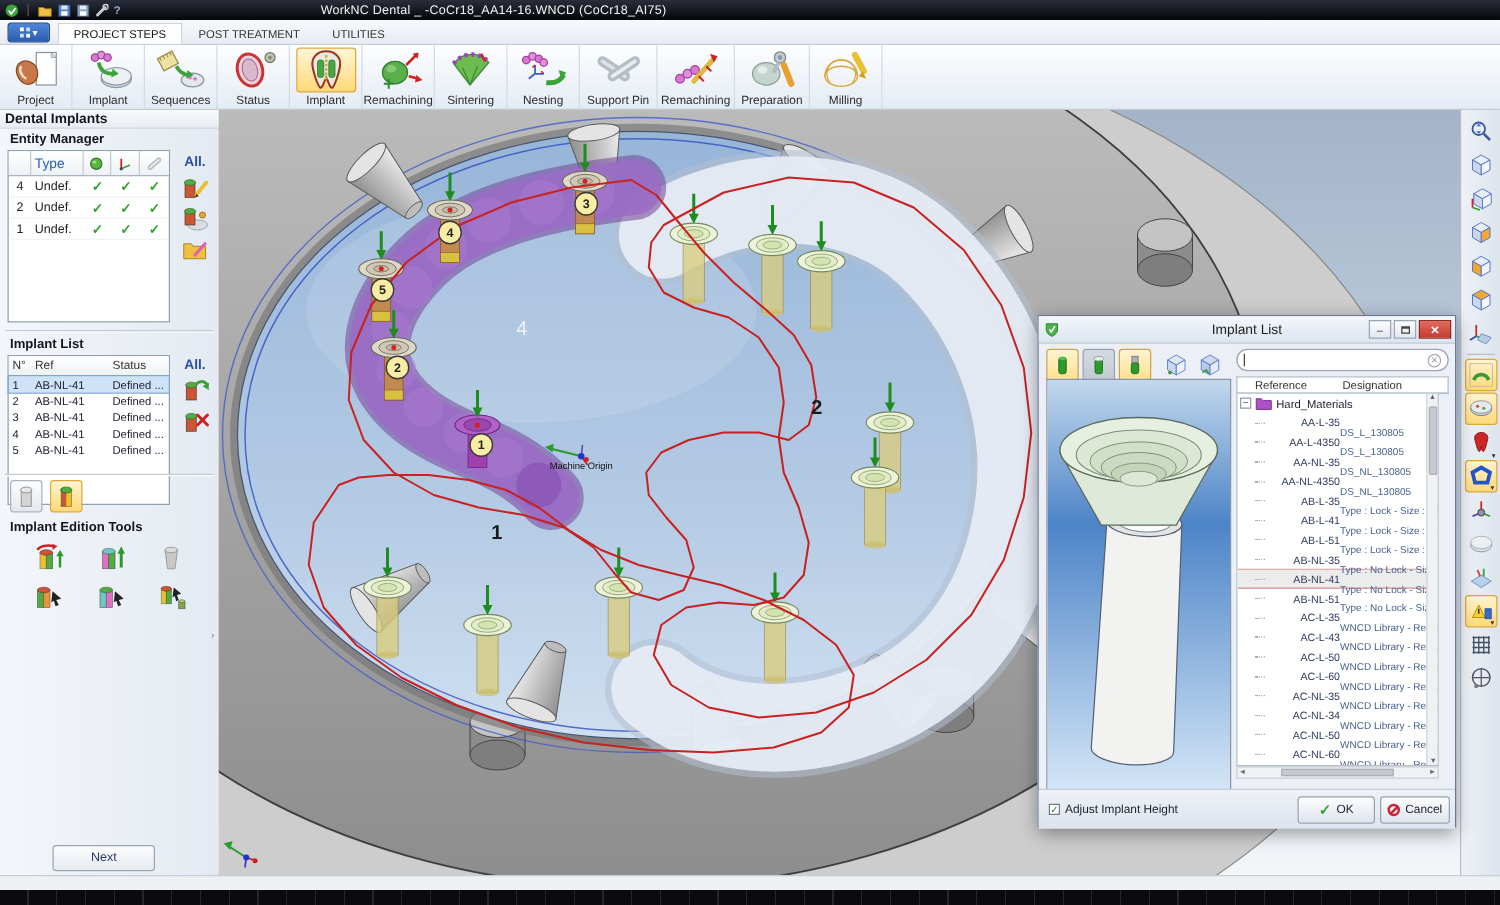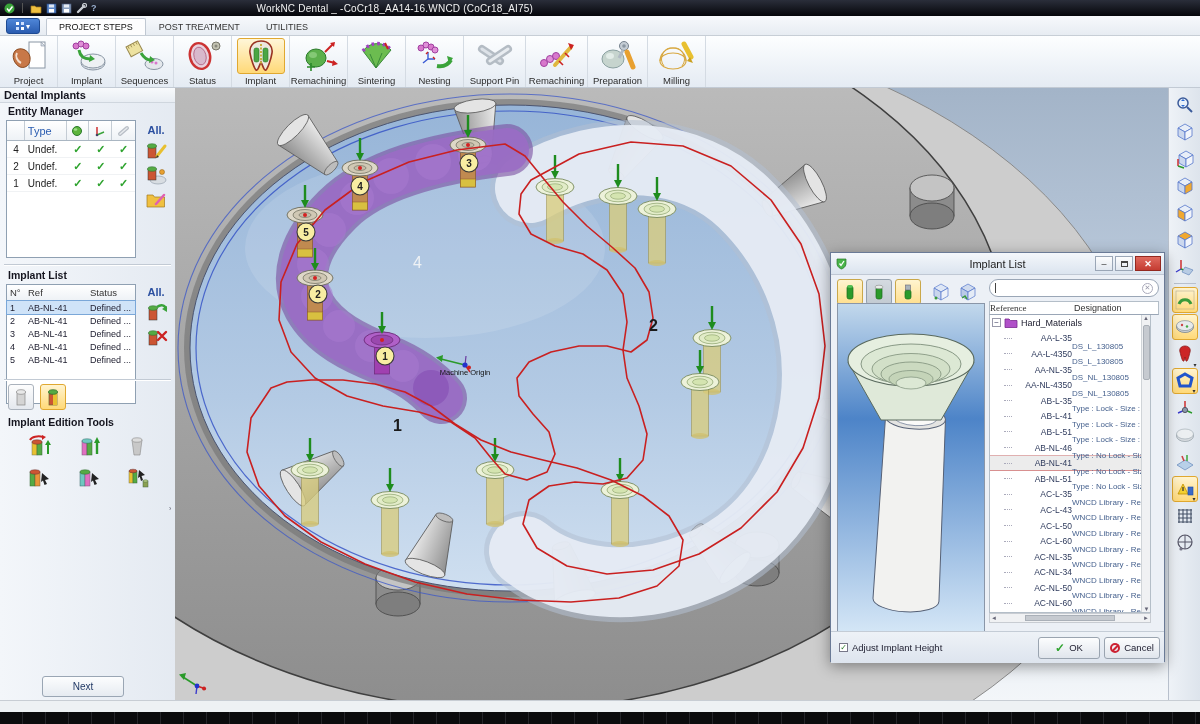--- a/index.html
+++ b/index.html
@@ -105,21 +105,21 @@
   .dcube { width:22px; height:22px; display:flex; align-items:center; justify-content:center; margin-left:6px; }
 
   .dlg-search { position:absolute; left:158px; top:26px; width:170px; height:18px; background:#fff; border:1px solid #9aa6b6;
     border-radius:9px; display:flex; align-items:center; padding:0 5px; }
   .dlg-search .caret { width:1px; height:10px; background:#444; }
   .dlg-search .clear { margin-left:auto; width:11px; height:11px; border:1px solid #aab; border-radius:50%; color:#99a;
     font-size:7px; display:flex; align-items:center; justify-content:center; }
 
   .dlg-listhead { position:absolute; left:158px; top:48px; width:170px; height:14px; background:#fff; border:1px solid #b4bec8; border-bottom:1px solid #9aa6b6;
     font-size:9px; color:#333; display:flex; align-items:center; }
-  .dlg-listhead .lh-ref { padding-left:0; width:84px;font-family:Liberation Serif, serif; }
+  .dlg-listhead .lh-ref { padding-left:14px; width:84px; }
   .dlg-preview { position:absolute; left:6px; top:50px; width:148px; height:330px; border:1px solid #8a96a8; }
   .dlg-list { position:absolute; left:158px; top:62px; width:162px; height:298px; background:#fff; border:1px solid #b4bec8; border-top:none; overflow:hidden; }
   .trow { height:15.6px; display:flex; align-items:center; font-size:8.5px; white-space:nowrap;text-align:right; }
   .trow.selected { background:#ececec; border-top:1px solid #e0b0b0; border-bottom:1px solid #d89090; }
   .trow .dash { width:8px; height:1px; border-top:1px dotted #aab; margin:0 2px 0 14px; flex:none; }
   .trow .tref { width:58px; color:#2e3a5c; flex:none; overflow:hidden; }
   .trow .tdes { color:#46618e; font-size:8px; overflow:hidden;margin-top:16px; }
   .folder-row { height:15.6px; display:flex; align-items:center; font-size:9px; color:#223; }
   .expander { width:9px; height:9px; border:1px solid #99a; background:#fff; font-size:8px; line-height:7px; text-align:center; color:#446; margin:0 3px 0 2px; }
   .vscroll { position:absolute; right:0; top:0; width:9px; height:100%; background:#f0f1f3; border-left:1px solid #d0d4d8; font-size:6px; color:#667; text-align:center; }
@@ -1010,21 +1010,21 @@
           </div>
 
           <div class="trow">
             <span class="dash"></span>
             <span class="tref">AB-L-51</span>
             <span class="tdes">Type : Lock - Size : 5.1</span>
           </div>
 
           <div class="trow">
             <span class="dash"></span>
-            <span class="tref">AB-NL-46</span>
+            <span class="tref">AB-NL-35</span>
             <span class="tdes">Type : No Lock - Size : 3.5</span>
           </div>
 
           <div class="trow selected">
             <span class="dash"></span>
             <span class="tref">AB-NL-41</span>
             <span class="tdes">Type : No Lock - Size : 4.1</span>
           </div>
 
           <div class="trow">

